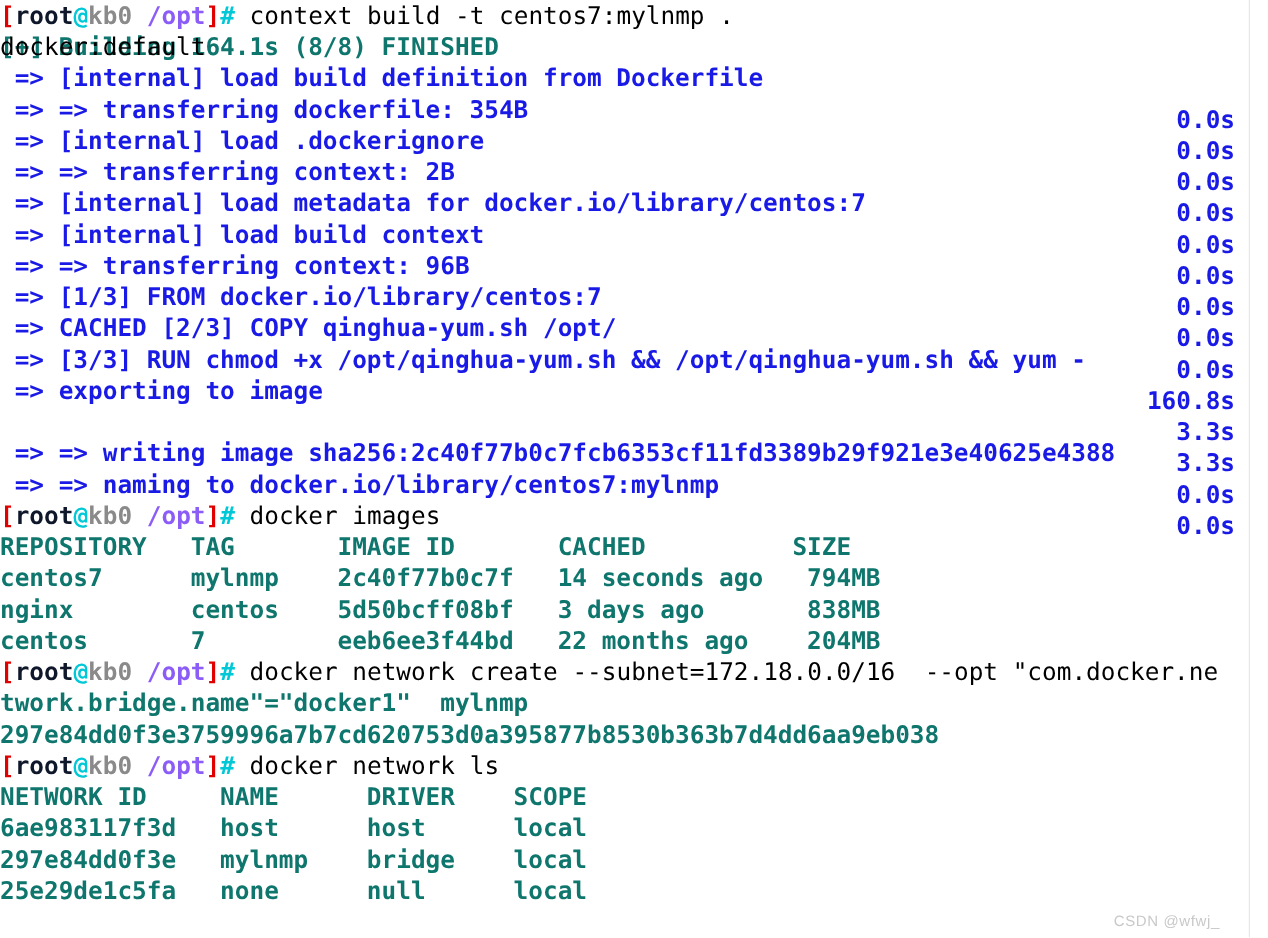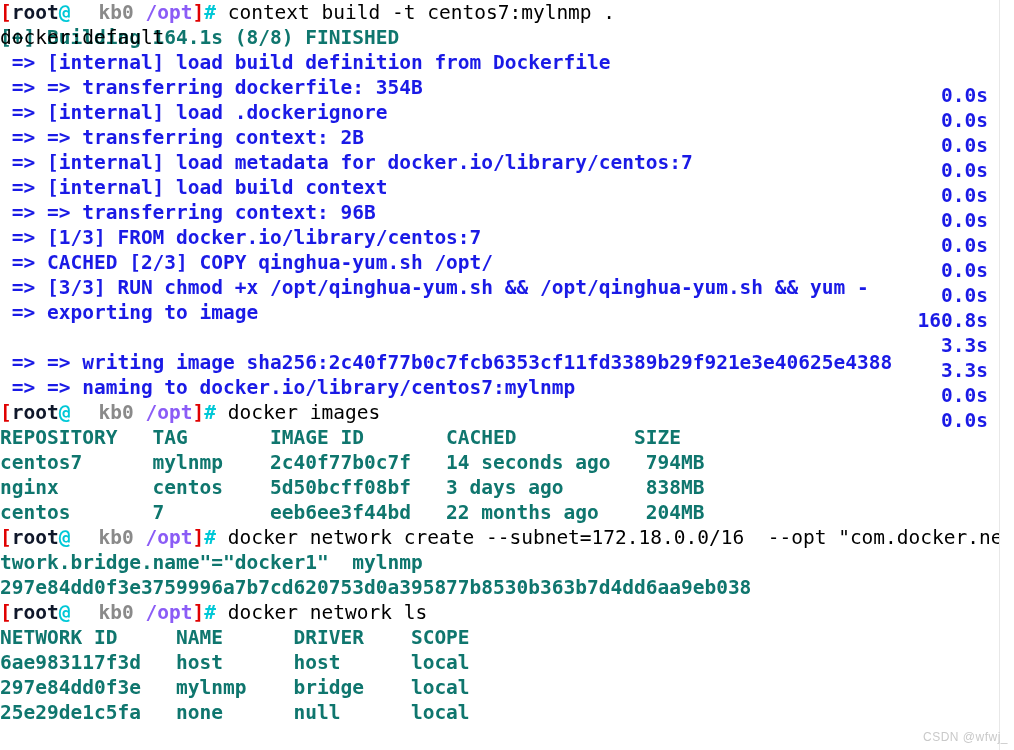--- a/index.html
+++ b/index.html
@@ -77,29 +77,29 @@
     top: 0;
     left: 0;
     width: 988px;
     white-space: pre;
     color: #000000;
   }
   
   .p-brk  { color: #e00000; font-weight: bold; }
   .p-user { color: #0f172a; font-weight: bold; }
   .p-at   { color: #00c8d7; font-weight: bold; }
-  .p-host { color: #8a8a8a; font-weight: bold; padding-left: 28px; }
+  .p-host { color: #8a8a8a; font-weight: bold; }
   .p-path { color: #8b5cf6; font-weight: bold; }
   .p-hash { color: #00c8d7; font-weight: bold; }
   .cmd    { color: #000000; }
   .buildline { color: #1a1ae6; font-weight: bold; }
   .plain { color: #0f766e; font-weight: bold; }
   .watermark {
     position: absolute;
-    right: 6px;
+    right: 38px;
     bottom: 6px;
     font-family: "Liberation Sans", sans-serif;
     font-size: 12px;
     color: #c9c9c9;
     letter-spacing: 0.5px;
     white-space: pre;
     text-align: right;
   }
 </style>
 </head>

